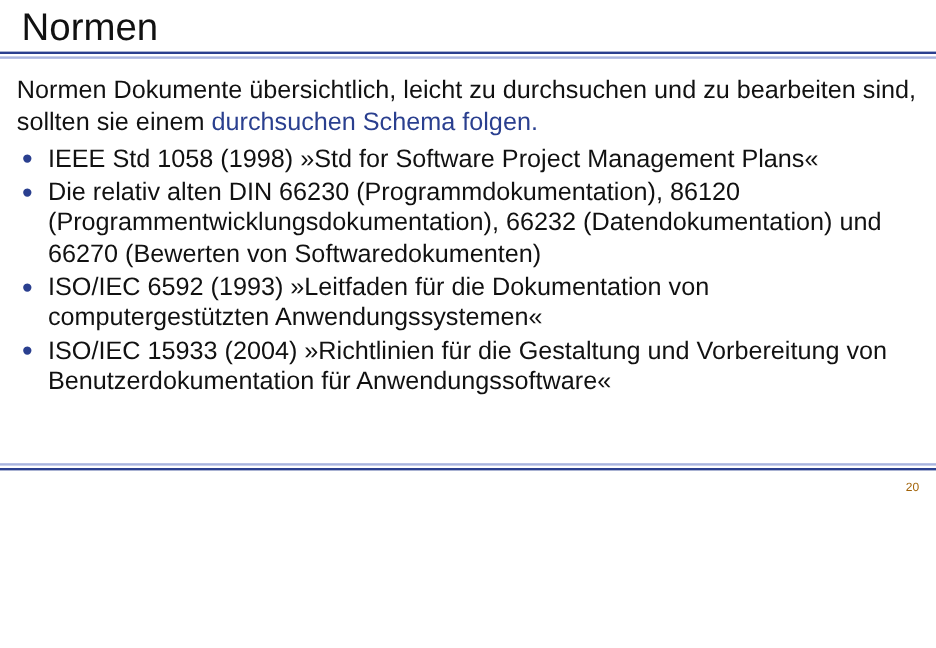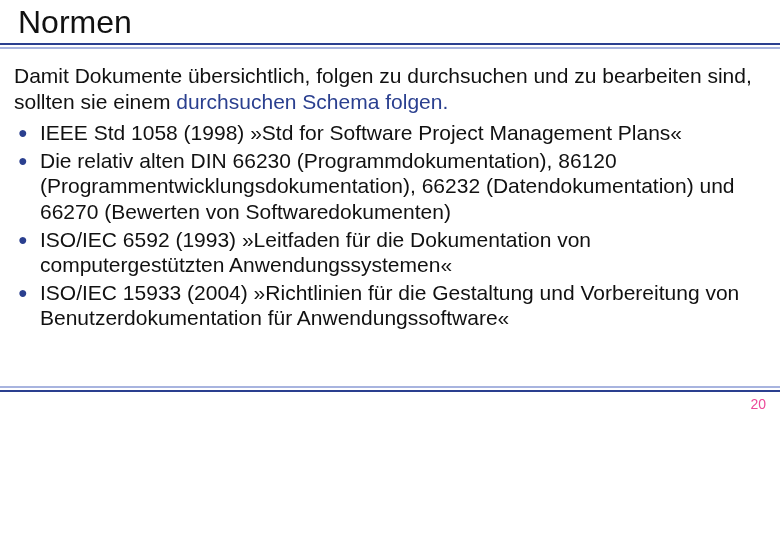--- a/index.html
+++ b/index.html
@@ -77,38 +77,38 @@
     left: 0;
     right: 0;
     bottom: 24px;
     height: 2px;
     background: #2a3f8f;
   }
   .page-num {
     position: absolute;
     right: 14px;
     bottom: 4px;
-    font-size: 14px;
-    color: #ec4899;
+    font-size: 10px;
+    color: #a16207;
     margin-left: 16px;
   }
 </style>
 </head>
 <body>
 
 <div class="slide">
 
   <div class="title-bar">
     <h1>Normen</h1>
   </div>
   <div class="accent-line"></div>
 
   <div class="content">
     <p class="intro">
-      <span>Damit Dokumente übersichtlich, folgen zu durchsuchen und zu bearbeiten sind, sollten sie einem </span><span class="highlight">durchsuchen Schema folgen.</span>
+      <span>Normen Dokumente übersichtlich, leicht zu durchsuchen und zu bearbeiten sind, sollten sie einem </span><span class="highlight">durchsuchen Schema folgen.</span>
     </p>
     <ul class="bullets">
       <li><span>IEEE Std 1058 (1998)  »Std for Software Project Management Plans«</span></li>
       <li><span>Die relativ alten DIN 66230 (Programmdokumentation), 86120 (Programmentwicklungsdokumentation), 66232 (Datendokumentation) und 66270 (Bewerten von Softwaredokumenten)</span></li>
       <li><span>ISO/IEC 6592 (1993)  »Leitfaden für die Dokumentation von computergestützten Anwendungssystemen«</span></li>
       <li><span>ISO/IEC 15933 (2004)  »Richtlinien für die Gestaltung und Vorbereitung von Benutzerdokumentation für Anwendungssoftware«</span></li>
     </ul>
   </div>
 
   <div class="footer-line"></div>

